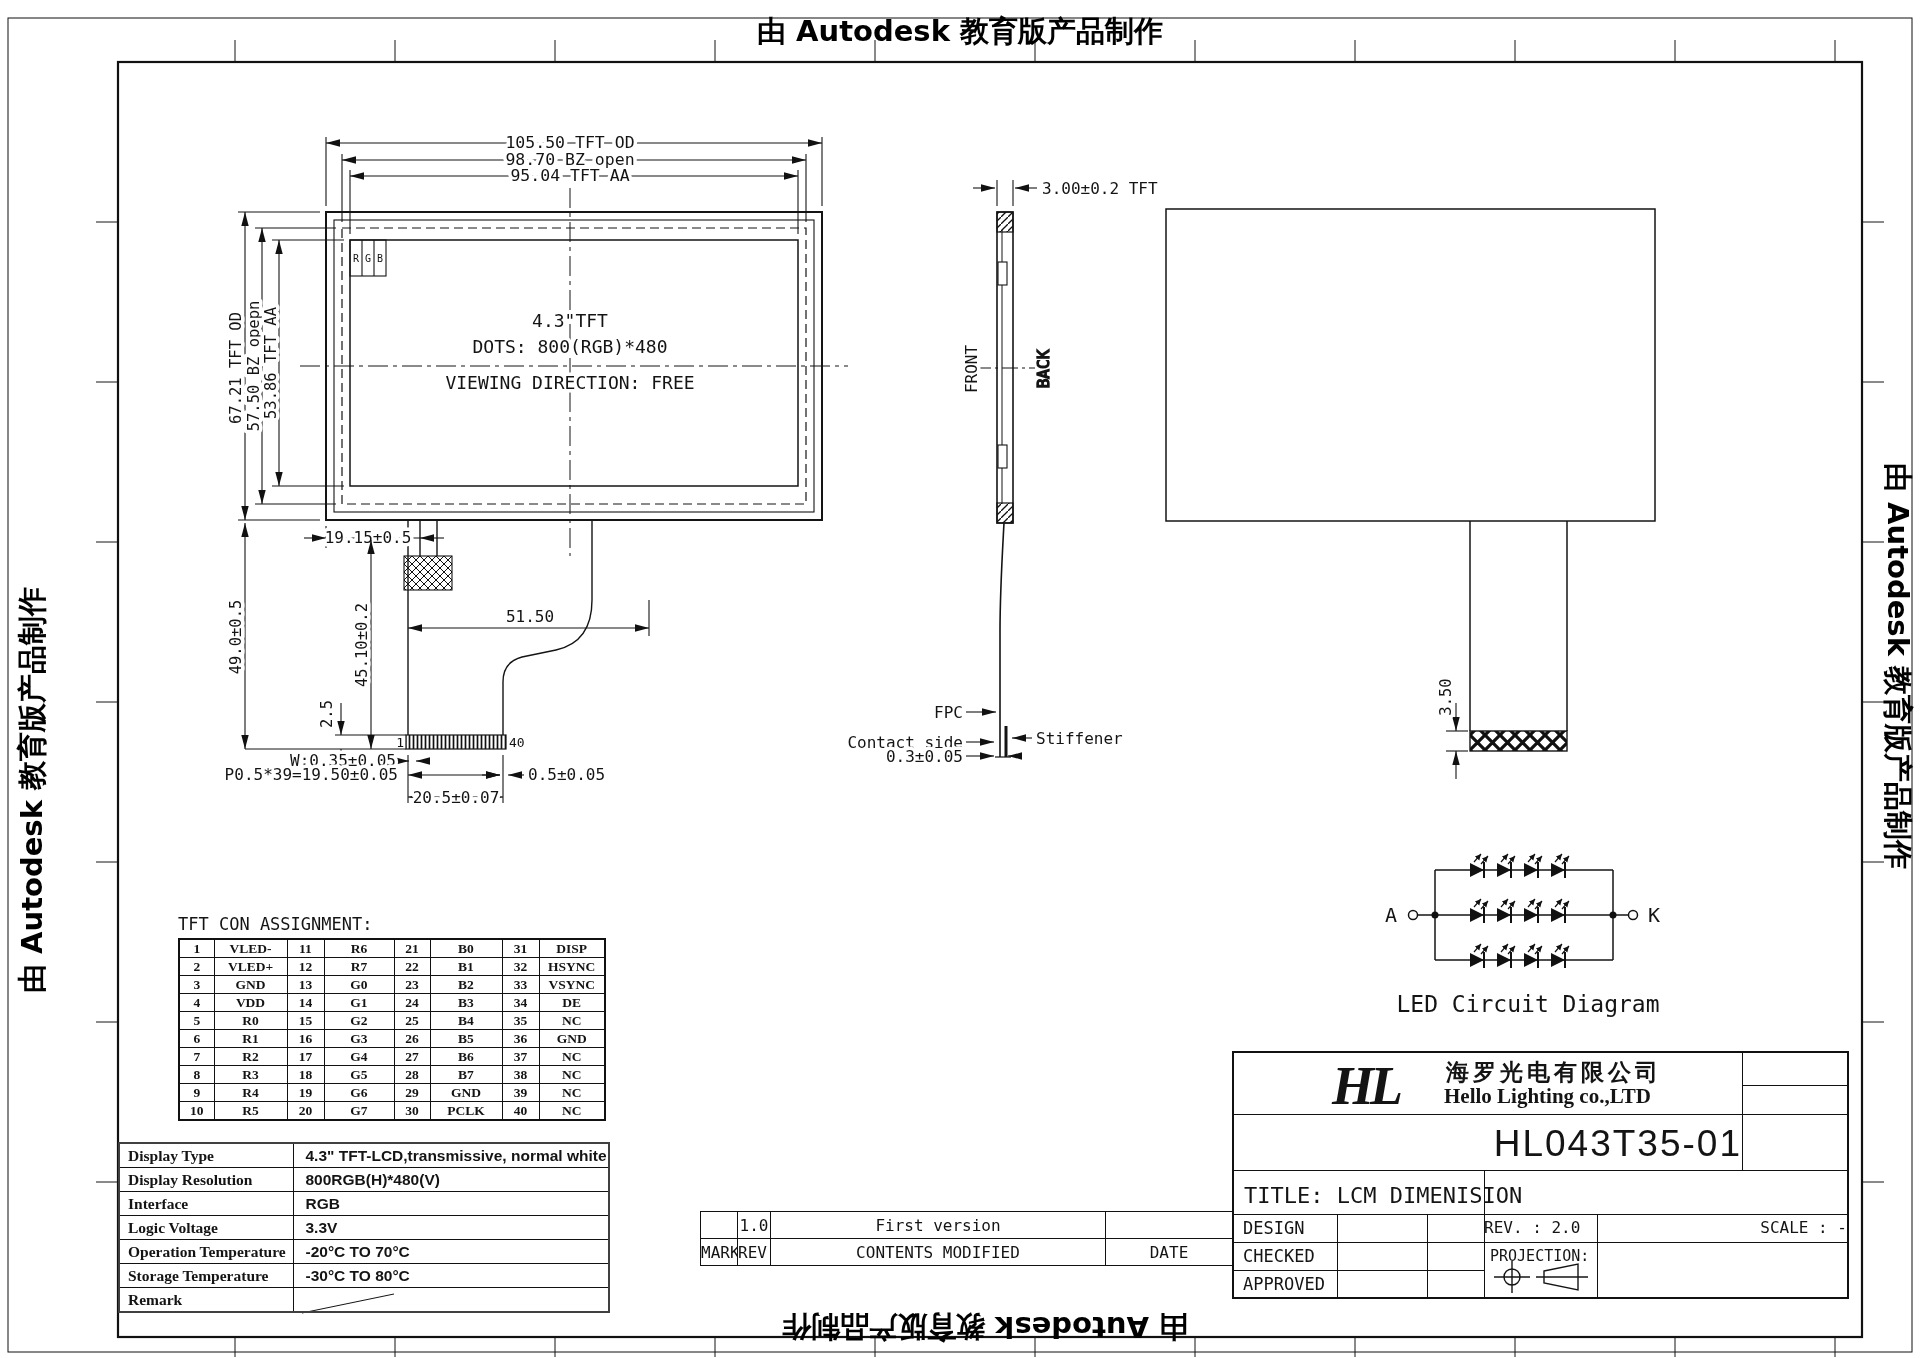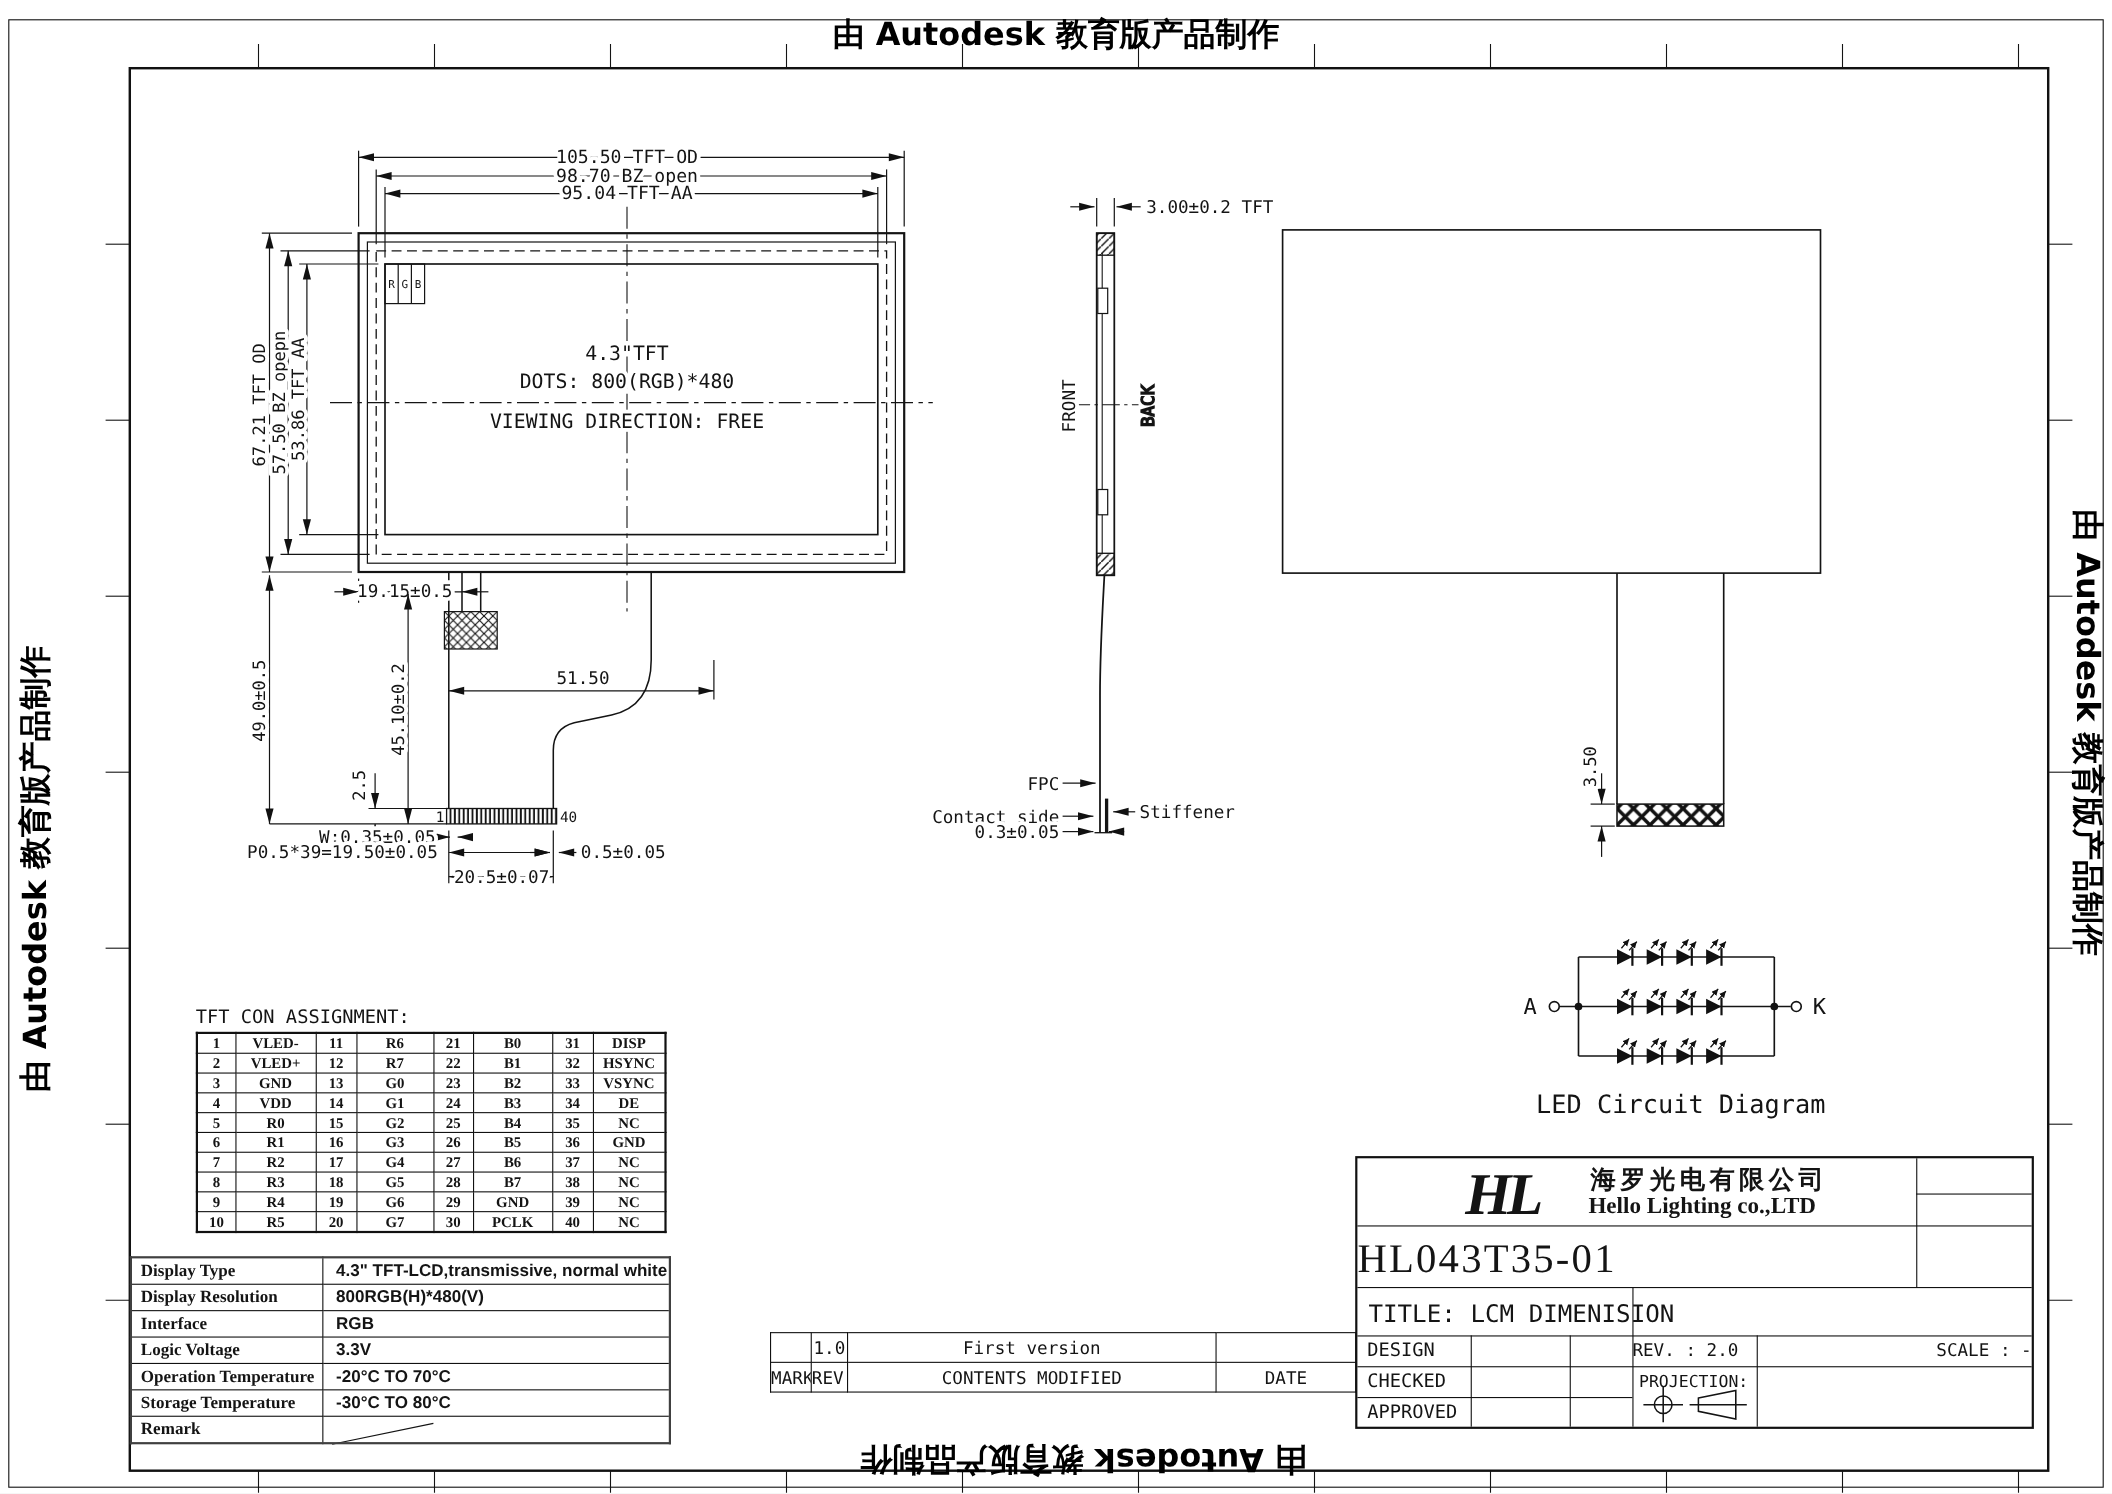--- a/index.html
+++ b/index.html
@@ -34,21 +34,21 @@
   #title-block{position:absolute;left:1232px;top:1051px;width:613px;height:244px;
                border:2px solid #111;}
   .tb-h{position:absolute;height:0;border-top:1.6px solid #111;}
   .tb-v{position:absolute;width:0;border-left:1.6px solid #111;}
   .tb-text{position:absolute;white-space:nowrap;}
   #tb-logo{left:98px;top:2px;font-family:"Liberation Serif",serif;font-style:italic;
            font-weight:900;font-size:54px;letter-spacing:-4px;}
   #tb-cn{left:212px;top:4px;font-family:"DejaVu Sans",sans-serif;font-weight:bold;
          font-size:23px;letter-spacing:4px;}
   #tb-en{left:210px;top:31px;font-family:"Liberation Serif",serif;font-weight:bold;font-size:21px;}
-  #tb-part{left:0;top:70px;width:508px;text-align:left;font-family:Liberation Serif, serif;
+  #tb-part{left:0;top:70px;width:508px;text-align:right;font-family:Liberation Sans, sans-serif;
            font-size:37px;letter-spacing:2px;}
   .tb-cad{font-size:17px;}
 </style>
 </head>
 <body>
 
 <div id="page">
 
 <svg id="drawing" width="1920" height="1358" viewBox="0 0 1920 1358" style="position:absolute;left:0;top:0;">
   <defs>

